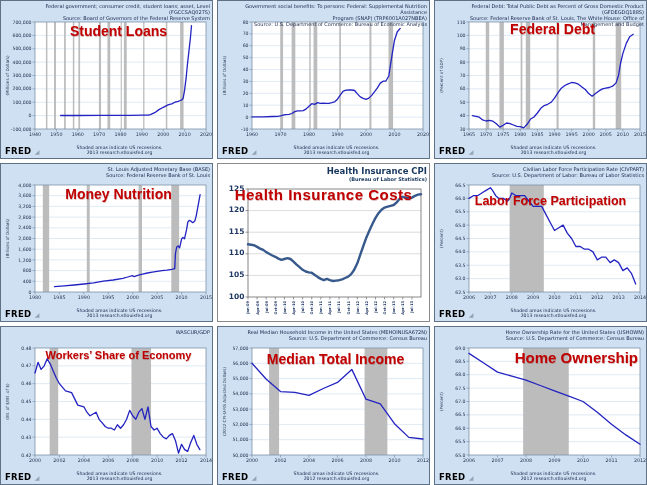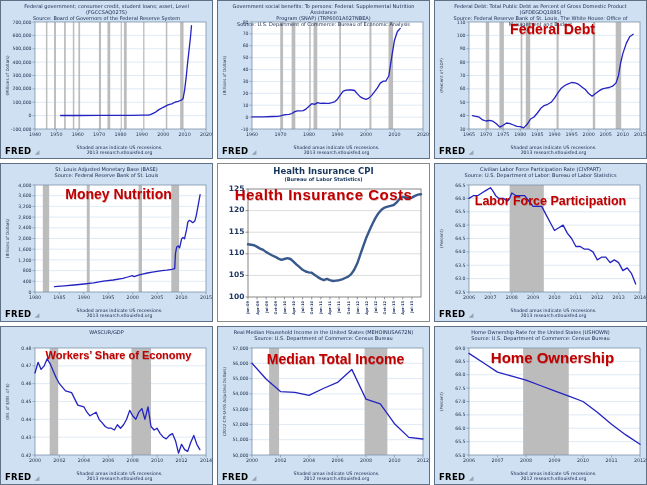--- a/index.html
+++ b/index.html
@@ -1,53 +1,54 @@
 <!DOCTYPE html>
 <html><head>
 <meta charset="utf-8">
 <style>
   html,body{margin:0;padding:0;background:#ffffff;}
   body{width:647px;height:485px;overflow:hidden;font-family:"DejaVu Sans",sans-serif;}
   .grid{display:grid;grid-template-columns:213px 213px 213px;grid-template-rows:159px 159px 159px;gap:4px;width:647px;height:485px;background:#ffffff;}
   .panel{position:relative;background:#cfe0f2;border:1px solid #5f7285;box-sizing:border-box;overflow:hidden;}
   .panel.plain{background:#ffffff;border-color:#8a8a8a;}
   svg.plot{position:absolute;left:0;top:0;z-index:1;}
-  .ptitle{position:absolute;top:2px;left:2px;right:2px;text-align:center;font-size:5px;line-height:6px;color:#16264c;z-index:2;}
+  .ptitle{position:absolute;top:2px;left:2px;right:2px;text-align:right;font-size:5px;line-height:6px;color:#16264c;z-index:2;}
   .ptitle div:empty{display:none;}
   .panel.plain .ptitle{color:#17365d;font-weight:bold;}
   .panel.plain .ptitle div:first-child{font-size:8.5px;line-height:10px;}
   .panel.plain .ptitle div:nth-child(2){font-size:5px;}
   .annot{position:absolute;z-index:3;font-weight:bold;color:#c00000;text-align:center;left:32px;right:8px;
          font-family:"Liberation Sans",sans-serif;text-shadow:0.5px 0.5px 0 rgba(120,0,0,0.25);white-space:nowrap;}
   .a0{top:22px;font-size:14px;}
   .a1{top:19px;font-size:14px;}
   .a2{top:20px;font-size:14px;}
   .a3{top:22px;font-size:14px;}
   .a4{top:22px;font-size:15px;left:6px;right:6px;letter-spacing:0.5px;}
   .a5{top:18px;font-size:12.5px;left:22px;right:2px;margin-top:12px;}
   .a6{top:22px;font-size:11px;}
   .a7{top:24px;font-size:14px;}
-  .a8{top:22px;font-size:15px;}
+  .a8{top:22px;font-size:15px;text-align:right;}
   .pfooter{position:absolute;bottom:2px;left:34px;right:8px;text-align:center;font-size:4.6px;line-height:5.6px;color:#16264c;z-index:2;}
   .pfooter div:empty{display:none;}
   .fredlogo{position:absolute;left:4px;bottom:2px;z-index:2;font-size:8.5px;font-weight:bold;color:#000;letter-spacing:0.3px;}
   .fredlogo:empty{display:none;}
   .fredlogo .glyph{color:#93a3b4;font-size:6px;font-weight:normal;}
 </style>
 </head>
 <body>
 
 <div class="grid">
 
   <div class="panel">
     <div class="ptitle">
       <div>Federal government; consumer credit, student loans; asset, Level (FGCCSAQ027S)</div>
       <div>Source: Board of Governors of the Federal Reserve System</div>
 
     </div>
+    <div class="annot a0">Student Loans</div>
     <svg class="plot" width="211" height="157" viewBox="0 0 211 157">
         <rect x="34" y="21" width="171" height="107" fill="#ffffff"></rect>
         <line x1="31.5" y1="128" x2="34" y2="128" stroke="#7d93a8" stroke-width="0.7"></line>
         <text x="30.5" y="129.6" text-anchor="end" font-size="4.6" fill="#24334f">-100,000</text>
         <line x1="34" y1="114.625" x2="205" y2="114.625" stroke="#c9dcee" stroke-width="0.6"></line>
         <line x1="31.5" y1="114.625" x2="34" y2="114.625" stroke="#7d93a8" stroke-width="0.7"></line>
         <text x="30.5" y="116.225" text-anchor="end" font-size="4.6" fill="#24334f">0</text>
         <line x1="34" y1="101.25" x2="205" y2="101.25" stroke="#c9dcee" stroke-width="0.6"></line>
         <line x1="31.5" y1="101.25" x2="34" y2="101.25" stroke="#7d93a8" stroke-width="0.7"></line>
         <text x="30.5" y="102.85" text-anchor="end" font-size="4.6" fill="#24334f">100,000</text>

